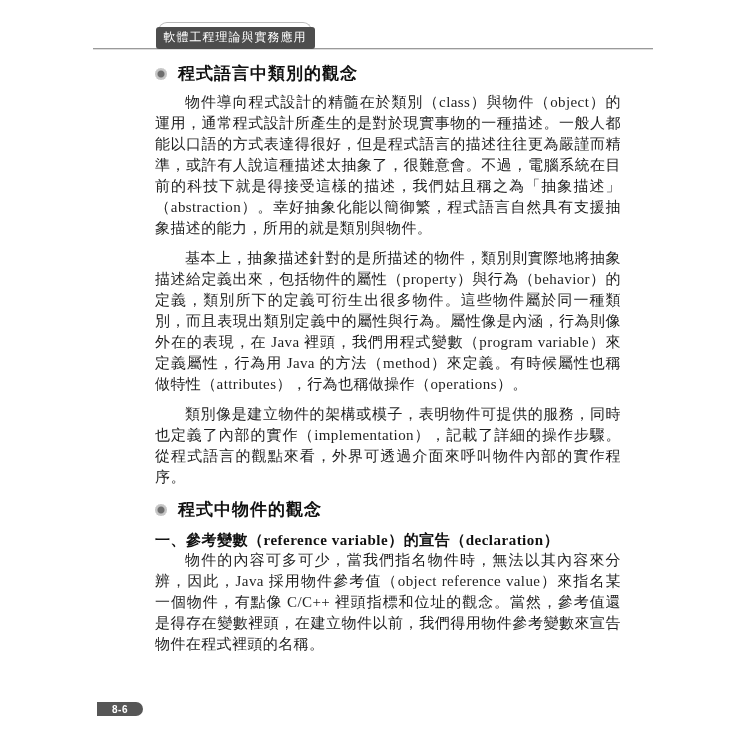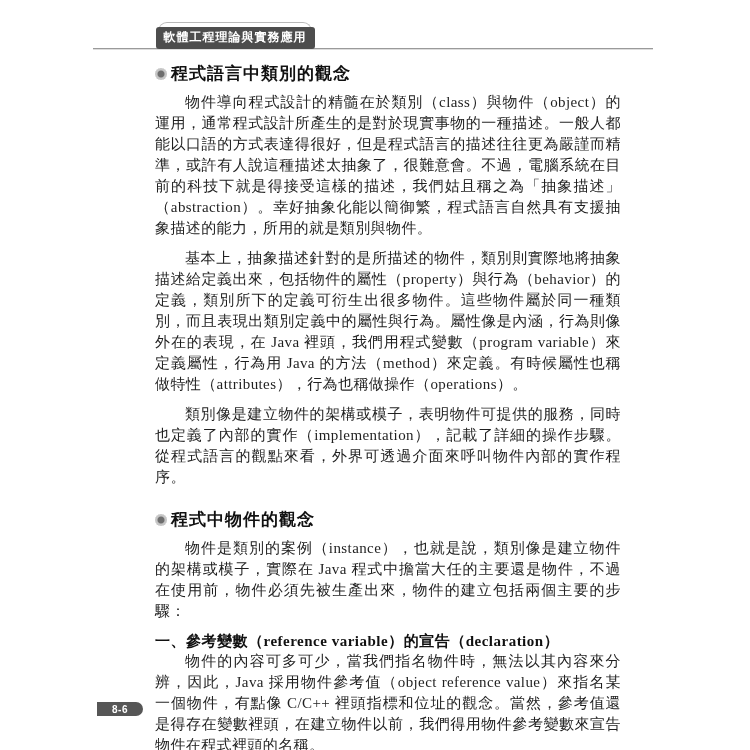--- a/index.html
+++ b/index.html
@@ -22,36 +22,36 @@
     background: #ffffff;
     border: 1px solid #b8b8b8; border-bottom: none;
     border-radius: 9px 9px 0 0;
     display: flex; align-items: center; justify-content: center;
     z-index: 2;
   }
   .header-badge {
     background: #4d4d4d; color: #ffffff;
     border-radius: 3px;
     font-family: "Liberation Sans", "DejaVu Sans", sans-serif;
-    font-size: 12px; font-weight: bold; letter-spacing: 1px;
+    font-size: 12px; font-weight: normal; letter-spacing: 1px;
     padding: 2px 8px 3px 8px;
     margin-top: 3px;
     white-space: nowrap;
   }
 
   
   .content {
     position: absolute; left: 155px; top: 62px; width: 466px;
   }
   .sec-heading {
-    display: flex; align-items: center; gap: 4px;
+    display: flex; align-items: center; gap: 11px;
     font-size: 17px; font-weight: bold; color: #111;
     margin: 0 0 7px 0; letter-spacing: 1px;
   }
-  .sec-heading.second { margin-top: 20px; text-align: center; }
+  .sec-heading.second { margin-top: 10px; text-align: center; }
   .bullet {
     width: 12px; height: 12px; border-radius: 50%;
     background: radial-gradient(circle at 50% 50%, #6e6e6e 0 34%, #c6c6c6 48% 68%, #8f8f8f 74% 100%);
     flex: 0 0 auto;
   }
   .para {
     font-size: 15px; line-height: 21px;
     text-align: justify; text-indent: 2em;
     letter-spacing: 0.4px;
     margin: 0 0 9px 0;
@@ -93,21 +93,20 @@
 
   <p class="para">基本上，抽象描述針對的是所描述的物件，類別則實際地將抽象描述給定義出來，包括物件的屬性（property）與行為（behavior）的定義，類別所下的定義可衍生出很多物件。這些物件屬於同一種類別，而且表現出類別定義中的屬性與行為。屬性像是內涵，行為則像外在的表現，在 Java 裡頭，我們用程式變數（program variable）來定義屬性，行為用 Java 的方法（method）來定義。有時候屬性也稱做特性（attributes），行為也稱做操作（operations）。</p>
 
   <p class="para">類別像是建立物件的架構或模子，表明物件可提供的服務，同時也定義了內部的實作（implementation），記載了詳細的操作步驟。從程式語言的觀點來看，外界可透過介面來呼叫物件內部的實作程序。</p>
 
   <div class="sec-heading second">
     <span class="bullet"></span>
     <span>程式中物件的觀念</span>
   </div>
 
-  <p class="para">物件是類別的案例（instance），也就是說，類別像是建立物件的架構或模子，實際在 Java 程式中擔當大任的主要還是物件，不過在使用前，物件必須先被生產出來，物件的建立包括兩個主要的步驟：</p>
 
   <div class="sub-heading">一、參考變數（reference variable）的宣告（declaration）</div>
 
   <p class="para">物件的內容可多可少，當我們指名物件時，無法以其內容來分辨，因此，Java 採用物件參考值（object reference value）來指名某一個物件，有點像 C/C++ 裡頭指標和位址的觀念。當然，參考值還是得存在變數裡頭，在建立物件以前，我們得用物件參考變數來宣告物件在程式裡頭的名稱。</p>
 
 </div>
 
 <div class="footer-badge">8-6</div>
 
 </body></html>

